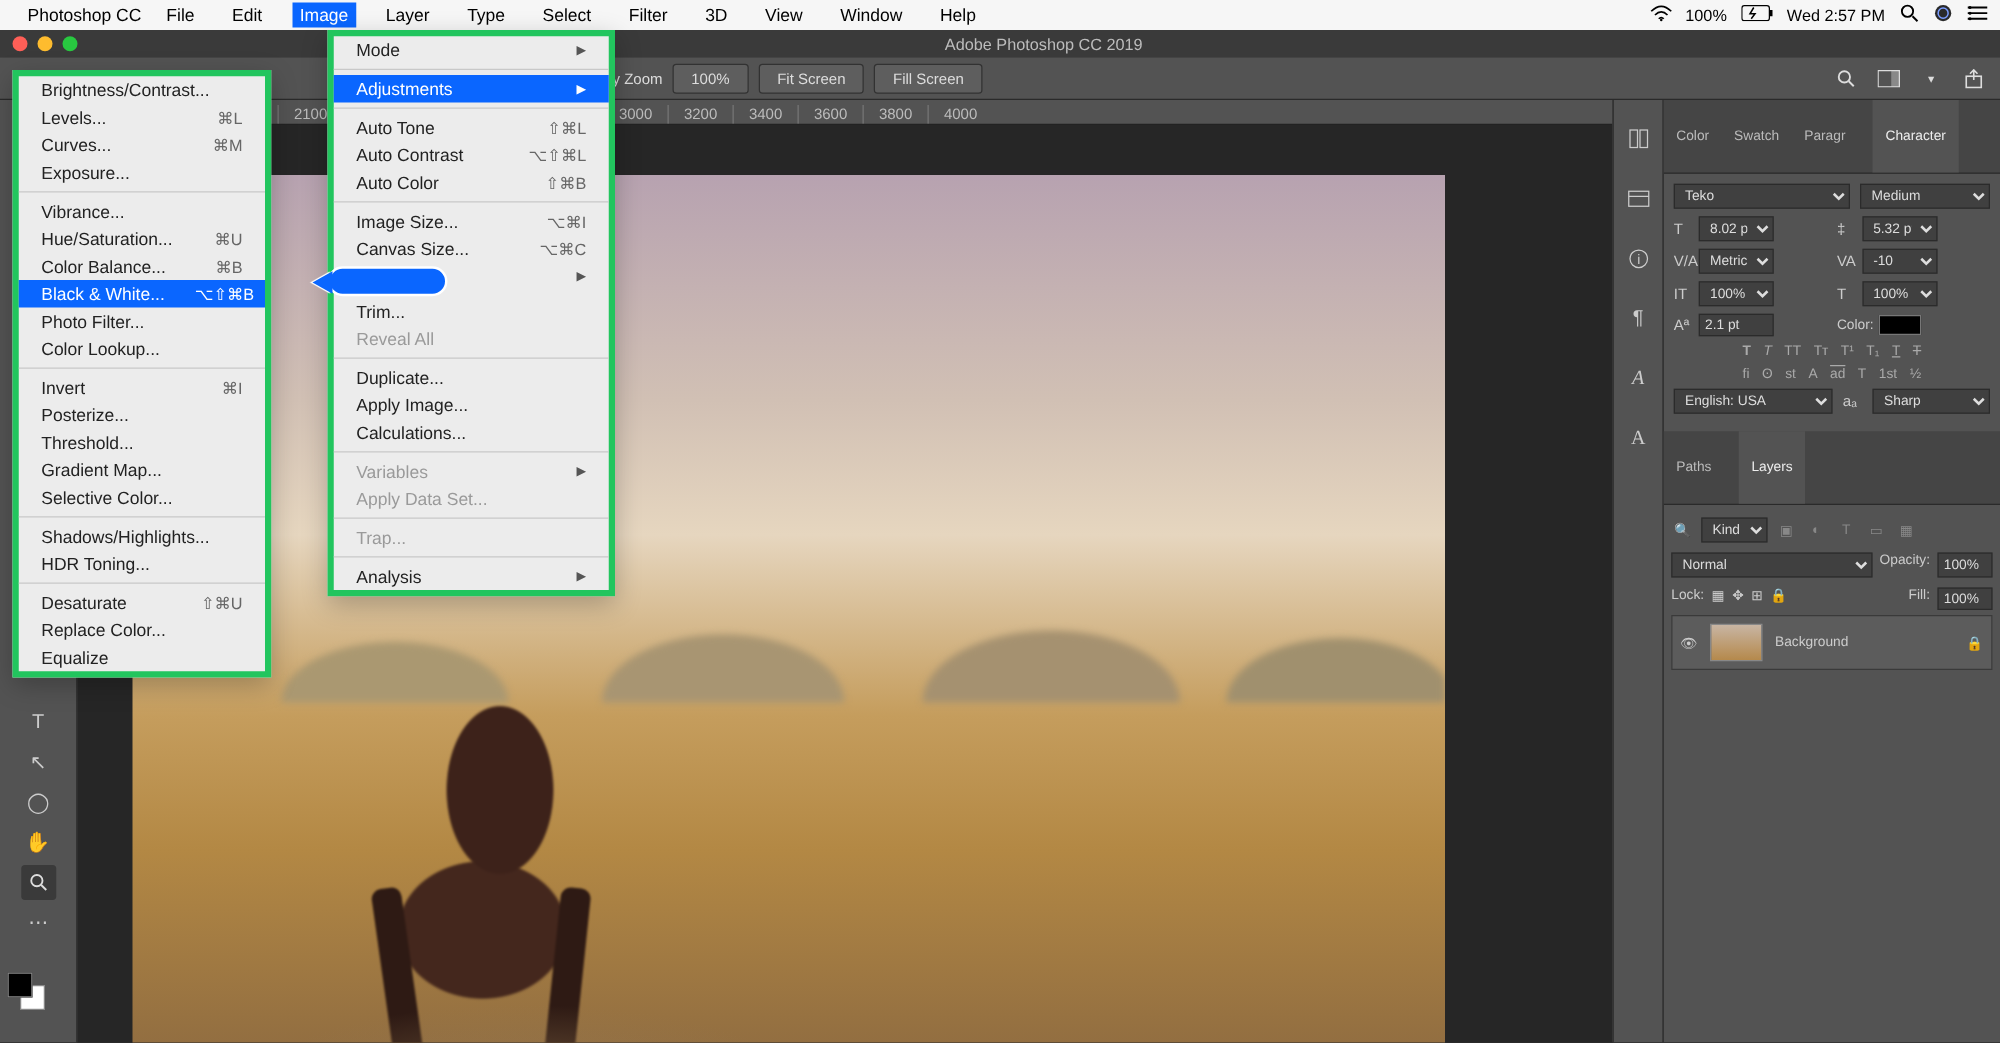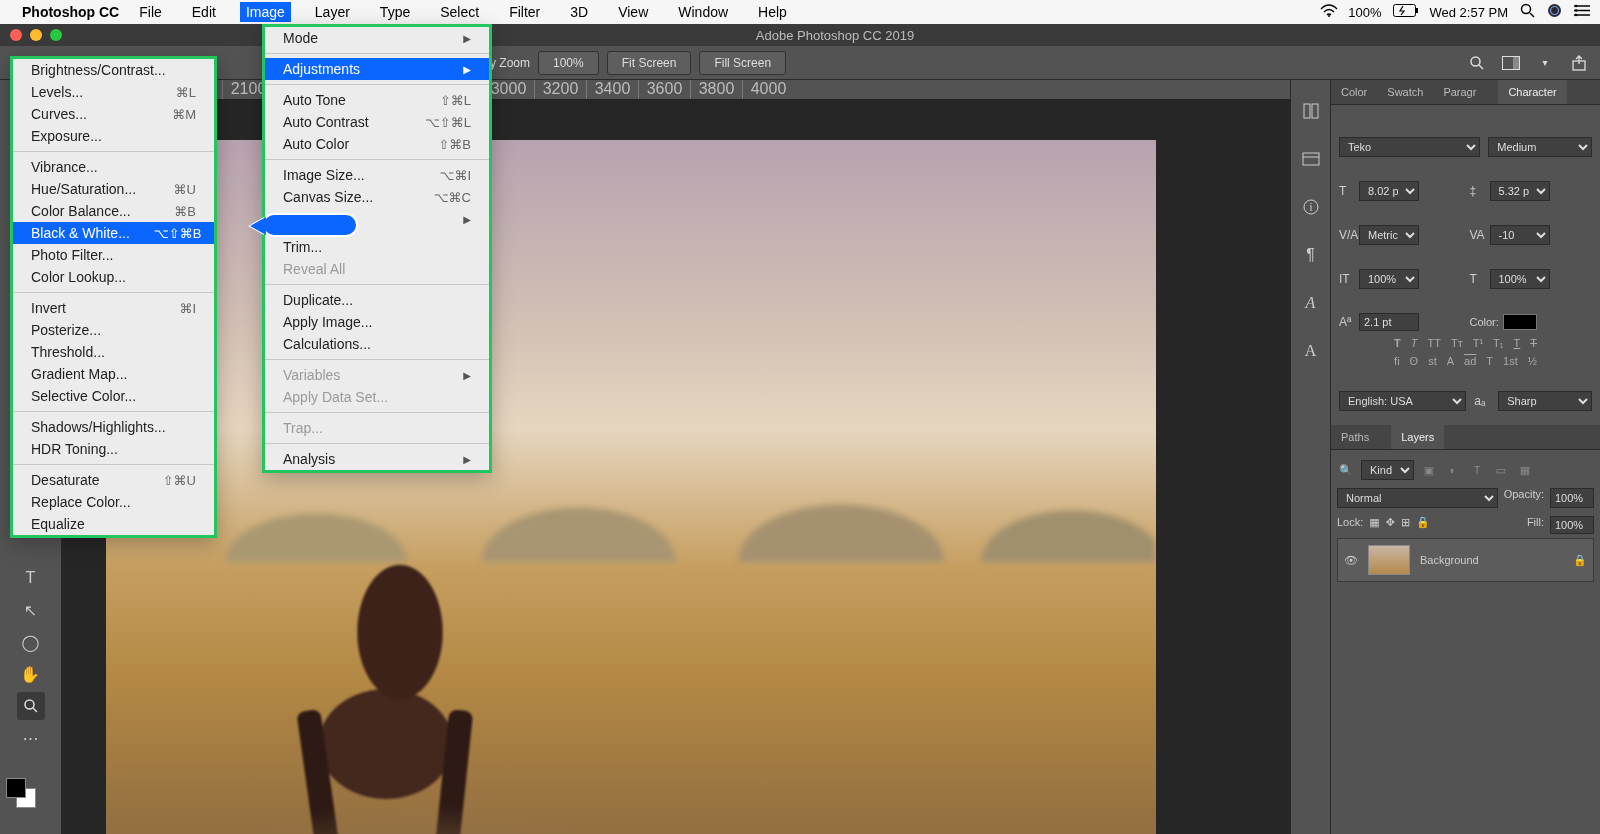--- a/index.html
+++ b/index.html
@@ -1,21 +1,21 @@
 <!DOCTYPE html>
 <html><head>
 <meta charset="utf-8">
 <style>
 * { margin: 0; padding: 0; box-sizing: border-box; font-family: -apple-system, "Helvetica Neue", Arial, sans-serif; }
 body { width: 1600px; height: 834px; background: #323232; overflow: hidden; position: relative; font-size: 13px; }
 
 
 .mac-menubar { height: 24px; background: #f6f6f6; display: flex; align-items: center; padding: 0 10px; color: #000; font-size: 14px; }
 .mac-menubar .apple { font-size: 15px; margin-right: 12px; }
-.mac-menubar .app-name { font-weight: 700; margin-right: 14px; }
+.mac-menubar .app-name { font-weight: 400; margin-right: 14px; }
 .mac-menubar .menu-item { margin-right: 18px; cursor: default; padding: 2px 6px; }
 .mac-menubar .menu-item.active { background: #0a66ff; color: #fff; }
 .mac-menubar .spacer { flex: 1; }
 .mac-menubar .status { margin-left: 10px; font-size: 13px; }
 .mac-menubar .ico { margin-left: 12px; display: inline-block; }
 
 
 .titlebar { height: 22px; background: #3a3a3a; display: flex; align-items: center; padding-left: 10px; color: #ccc; font-size: 13px; }
 .titlebar .dot { width: 12px; height: 12px; border-radius: 50%; margin-right: 8px; }
 .titlebar .dot.red { background: #ff5f57; }
@@ -24,21 +24,21 @@
 .titlebar .title { flex: 1; text-align: center; color: #bcbcbc; }
 
 
 .options-bar { height: 34px; background: #535353; display: flex; align-items: center; color: #ddd; font-size: 12px; padding: 0 10px; border-bottom: 1px solid #2a2a2a; }
 .options-bar .btn { background: #5e5e5e; border: 1px solid #323232; padding: 4px 14px; margin-left: 8px; border-radius: 3px; }
 .options-bar .right { margin-left: auto; display: flex; align-items: center; gap: 12px; }
 .options-bar .iconbtn { width: 22px; height: 22px; display: flex; align-items: center; justify-content: center; color: #ddd; }
 
 
 .doc-area { position: absolute; top: 80px; left: 62px; right: 310px; bottom: 0; background: #262626; }
-.ruler { height: 20px; background: #535353; color: #bcbcbc; font-size: 16px; display: flex; align-items: flex-end; overflow: hidden; border-bottom: 1px solid #222; padding-left: 4px; }
+.ruler { height: 20px; background: #535353; color: #bcbcbc; font-size: 12px; display: flex; align-items: flex-end; overflow: hidden; border-bottom: 1px solid #222; padding-left: 4px; }
 .ruler span { width: 52px; flex: 0 0 52px; text-align: center; border-left: 1px solid #777; padding-bottom: 1px; }
 .canvas { position: absolute; top: 60px; left: 44px; width: 1050px; height: 720px; background: linear-gradient(to bottom, #b7a2b0 0%, #d1c0b4 25%, #e6d6bf 40%, #c59d5d 60%, #b38844 75%, #8d6a40 100%); overflow: hidden; }
 .canvas .hills { position: absolute; top: 42%; left: 0; right: 0; height: 120px; background: radial-gradient(ellipse 150px 80px at 20% 100%, #aa9871 60%, transparent 61%), radial-gradient(ellipse 160px 90px at 45% 100%, #a89572 60%, transparent 61%), radial-gradient(ellipse 170px 95px at 70% 100%, #a59170 60%, transparent 61%), radial-gradient(ellipse 150px 85px at 92% 100%, #a0906e 60%, transparent 61%); filter: blur(3px); }
 .canvas .horse { position: absolute; left: 140px; bottom: 20px; width: 280px; height: 320px; background: radial-gradient(ellipse 70px 110px at 55% 35%, #3d221a 60%, transparent 62%), radial-gradient(ellipse 110px 90px at 50% 70%, #44271d 60%, transparent 62%); border-radius: 40% 40% 20% 20%; filter: blur(1px); }
 .canvas .horse::before, .canvas .horse::after { content: ""; position: absolute; bottom: -10px; width: 24px; height: 140px; background: #2e1a14; border-radius: 8px; }
 .canvas .horse::before { left: 60px; transform: rotate(-8deg); }
 .canvas .horse::after { right: 60px; transform: rotate(6deg); }
 .canvas .dust { position:absolute; bottom:0; left:0; right:0; height:120px; background: radial-gradient(ellipse 300px 80px at 30% 100%, rgba(150,120,80,0.5), transparent 70%); }
 
 
@@ -48,40 +48,40 @@
 .toolbox .swatches { position: absolute; bottom: 26px; left: 6px; width: 30px; height: 30px; }
 .toolbox .swatches .fg { position: absolute; width: 20px; height: 20px; background: #000; border: 1px solid #888; top: 0; left: 0; }
 .toolbox .swatches .bg { position: absolute; width: 20px; height: 20px; background: #fff; border: 1px solid #888; bottom: 0; right: 0; }
 
 
 .panel-strip { position: absolute; top: 80px; right: 270px; width: 40px; bottom: 0; background: #535353; border-left: 1px solid #2a2a2a; display: flex; flex-direction: column; align-items: center; padding-top: 20px; gap: 26px; color: #ccc; }
 .panel-strip .pico { width: 22px; height: 22px; display:flex; align-items:center; justify-content:center; font-size:16px; }
 
 .panels { position: absolute; top: 80px; right: 0; width: 270px; bottom: 0; background: #535353; color: #ccc; font-size: 11px; border-left: 1px solid #2a2a2a; }
 .panels .tabrow { display: flex; background: #454545; border-bottom: 1px solid #2a2a2a; }
-.panels .tabrow .tab { padding: 6px 10px; color: #bbb; }
+.panels .tabrow .tab { padding: 23px 10px; color: #bbb; }
 .panels .tabrow .tab.active { background: #535353; color: #eee; margin-left: 12px; }
 .panels .char-body { padding: 8px; }
-.panels .row { display: flex; gap: 8px; margin-bottom: 6px; align-items: center; margin-top: 24px; }
+.panels .row { display: flex; gap: 8px; margin-bottom: 6px; align-items: center; }
 .panels select, .panels input { background: #404040; color: #ddd; border: 1px solid #2b2b2b; font-size: 11px; padding: 2px 4px; }
 .panels .half { flex: 1; display: flex; align-items: center; gap: 4px; }
 .panels .lbl { font-size: 12px; color: #ccc; width: 16px; }
 .panels .val { width: 60px; }
 .panels .stylerow { display: flex; gap: 10px; justify-content: center; margin: 6px 0; color: #aaa; font-family: Georgia, serif; }
 .panels .stylerow span { cursor: default; }
 .panels .layers-body { padding: 6px; }
 .panels .layer-row { display: flex; align-items: center; background: #5c5c5c; padding: 6px; gap: 10px; border: 1px solid #3a3a3a; }
 .panels .layer-row .thumb { width: 42px; height: 30px; background: linear-gradient(#c8b5a3,#b5894c); border: 1px solid #888; }
 .panels .layer-opts { display:flex; gap:6px; padding:4px 0; }
 .panels .layer-opts input, .panels .layer-opts select { width: 70px; }
 .panels .filter-row { display:flex; align-items:center; gap:6px; padding:4px 0; color:#888; }
 .panels .filter-row .fico { width:18px; text-align:center; }
 
 
-.dropdown { position: absolute; background: #ececec; border: 3px solid #22c55e; box-shadow: 0 6px 20px rgba(0,0,0,0.25); font-size: 14px; color: #222; }
+.dropdown { position: absolute; background: #ececec; border: 5px solid #22c55e; box-shadow: 0 6px 20px rgba(0,0,0,0.25); font-size: 14px; color: #222; }
 .dropdown .mi { padding: 3px 18px; display: flex; justify-content: space-between; align-items: center; white-space: nowrap; }
 .dropdown .mi .arrow { font-size: 10px; color: #555; }
 .dropdown .mi.highlight { background: #0a66ff; color: #fff; }
 .dropdown .mi.highlight .arrow { color: #fff; }
 .dropdown .mi.disabled { color: #9a9a9a; }
 .dropdown hr { border: none; border-top: 1px solid #c8c8c8; margin: 4px 0; }
 .dropdown .sc { color: #666; font-size: 13px; margin-left: 24px; }
 .dropdown .mi.highlight .sc { color: #fff; }
 
 .image-menu { top: 24px; left: 262px; width: 230px; }

